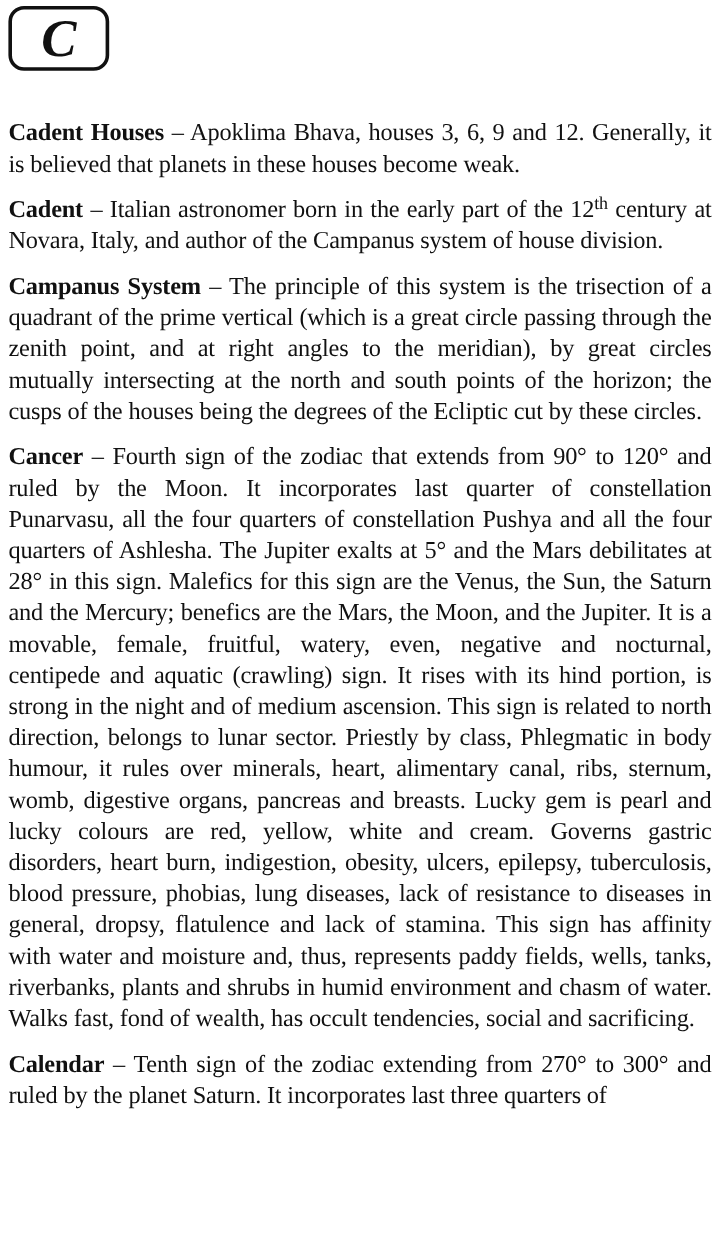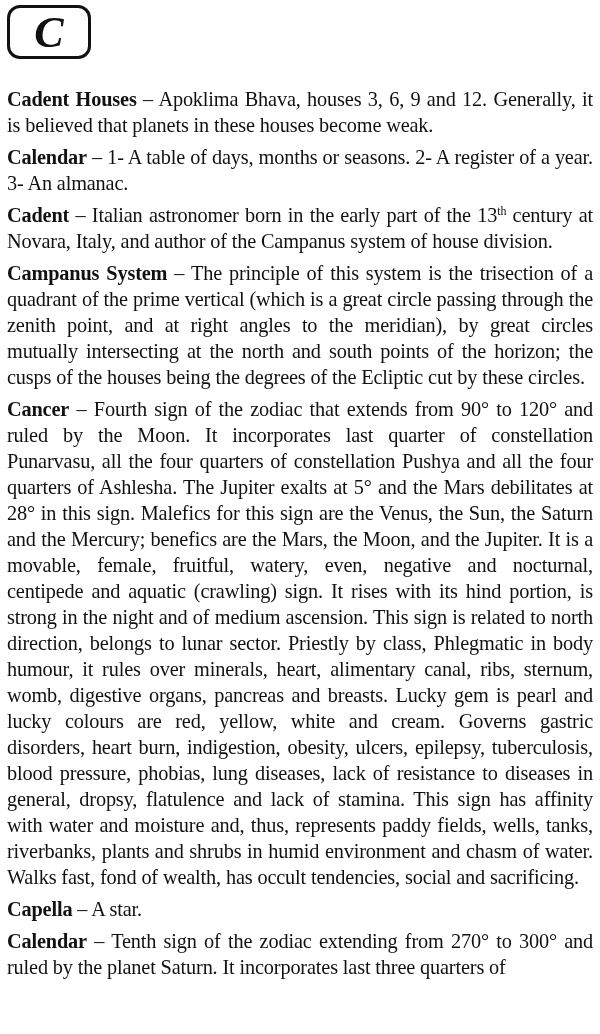--- a/index.html
+++ b/index.html
@@ -39,49 +39,47 @@
     .entries {
       position: absolute;
       left: 7px;
       top: 86px;
       width: 586px;
     }
     .entry {
       font-size: 20.3px;
       line-height: 26px;
       text-align: justify;
-      margin: 0 0 6px 0;
+      margin: 12px 0 6px 0;
       letter-spacing: -0.15px;
     }
     .term {
       font-weight: bold;
     }
     sup {
-      font-size: 12px;
+      font-size: 15px;
       line-height: 0;
       vertical-align: 7px;
     }
   </style>
 </head>
 <body>
 
 <div class="letter-box">
   <span>C</span>
 </div>
 
 <div class="entries">
 
   <p class="entry"><span class="term">Cadent Houses</span><span> – </span><span>Apoklima Bhava, houses 3, 6, 9 and 12.  Generally, it is believed that planets in these houses become weak.</span></p>
 
-  <p class="entry"><span class="term">Calendar</span><span> – </span><span>1- A table of days, months or seasons. 2- A register of a year.   3- An almanac.</span></p>
 
 
-  <p class="entry"><span class="term">Cadent</span><span> – </span><span>Italian astronomer born in the early part of the 13</span><sup>th</sup><span> century at Novara, Italy, and author of the Campanus system of house division.</span></p>
+  <p class="entry"><span class="term">Cadent</span><span> – </span><span>Italian astronomer born in the early part of the 12</span><sup>th</sup><span> century at Novara, Italy, and author of the Campanus system of house division.</span></p>
 
   <p class="entry"><span class="term">Campanus System</span><span> – </span><span>The principle of this system is the trisection of a quadrant of the prime vertical (which is a great circle passing through the zenith point, and at right angles to the meridian), by great circles mutually intersecting at the north and south points of the horizon; the cusps of the houses being the degrees of the Ecliptic cut by these circles.</span></p>
 
   <p class="entry"><span class="term">Cancer</span><span> – </span><span>Fourth sign of the zodiac that extends from 90° to 120° and ruled by the Moon. It incorporates last quarter of constellation Punarvasu, all the four quarters of constellation Pushya and all the four quarters of Ashlesha. The Jupiter exalts at 5° and the Mars debilitates at 28° in this sign. Malefics for this sign are the Venus, the Sun, the Saturn and the Mercury; benefics are the Mars, the Moon, and the Jupiter.  It is a movable, female, fruitful, watery, even, negative and nocturnal, centipede and aquatic (crawling) sign.  It rises with its hind portion, is strong in the night and of medium ascension. This sign is related to north direction, belongs to lunar sector. Priestly by class, Phlegmatic in body humour, it rules over minerals, heart, alimentary canal, ribs, sternum, womb, digestive organs, pancreas and breasts. Lucky gem is pearl and lucky colours are red, yellow, white and cream. Governs gastric disorders, heart burn, indigestion, obesity, ulcers, epilepsy, tuberculosis, blood pressure, phobias, lung diseases, lack of resistance to diseases in general, dropsy, flatulence and lack of stamina. This sign has affinity with water and moisture and, thus, represents paddy fields, wells, tanks, riverbanks, plants and shrubs in humid environment and chasm of water.  Walks fast, fond of wealth, has occult tendencies, social and sacrificing.</span></p>
 
-  <p class="entry"><span class="term">Capella</span><span> – </span><span>A star.</span></p>
 
   <p class="entry"><span class="term">Calendar</span><span> – </span><span>Tenth sign of the zodiac extending from 270° to 300° and ruled by the planet Saturn. It incorporates last three quarters of</span></p>
 
 </div>
 
 </body></html>

